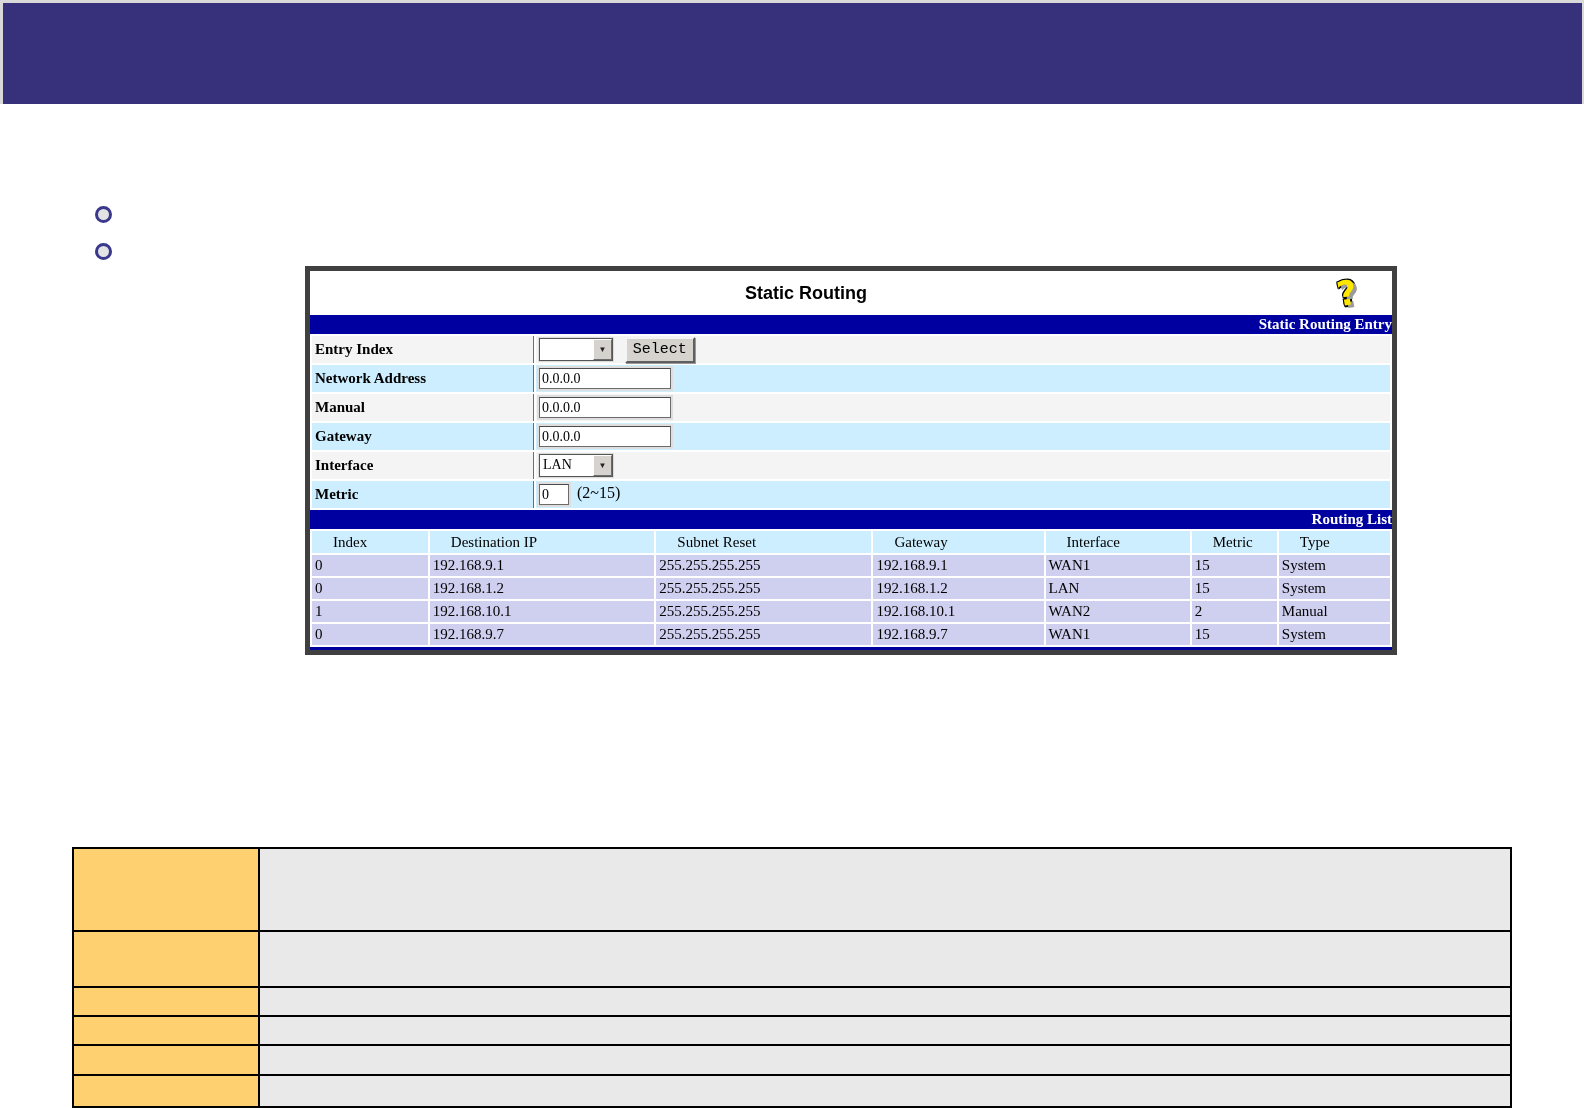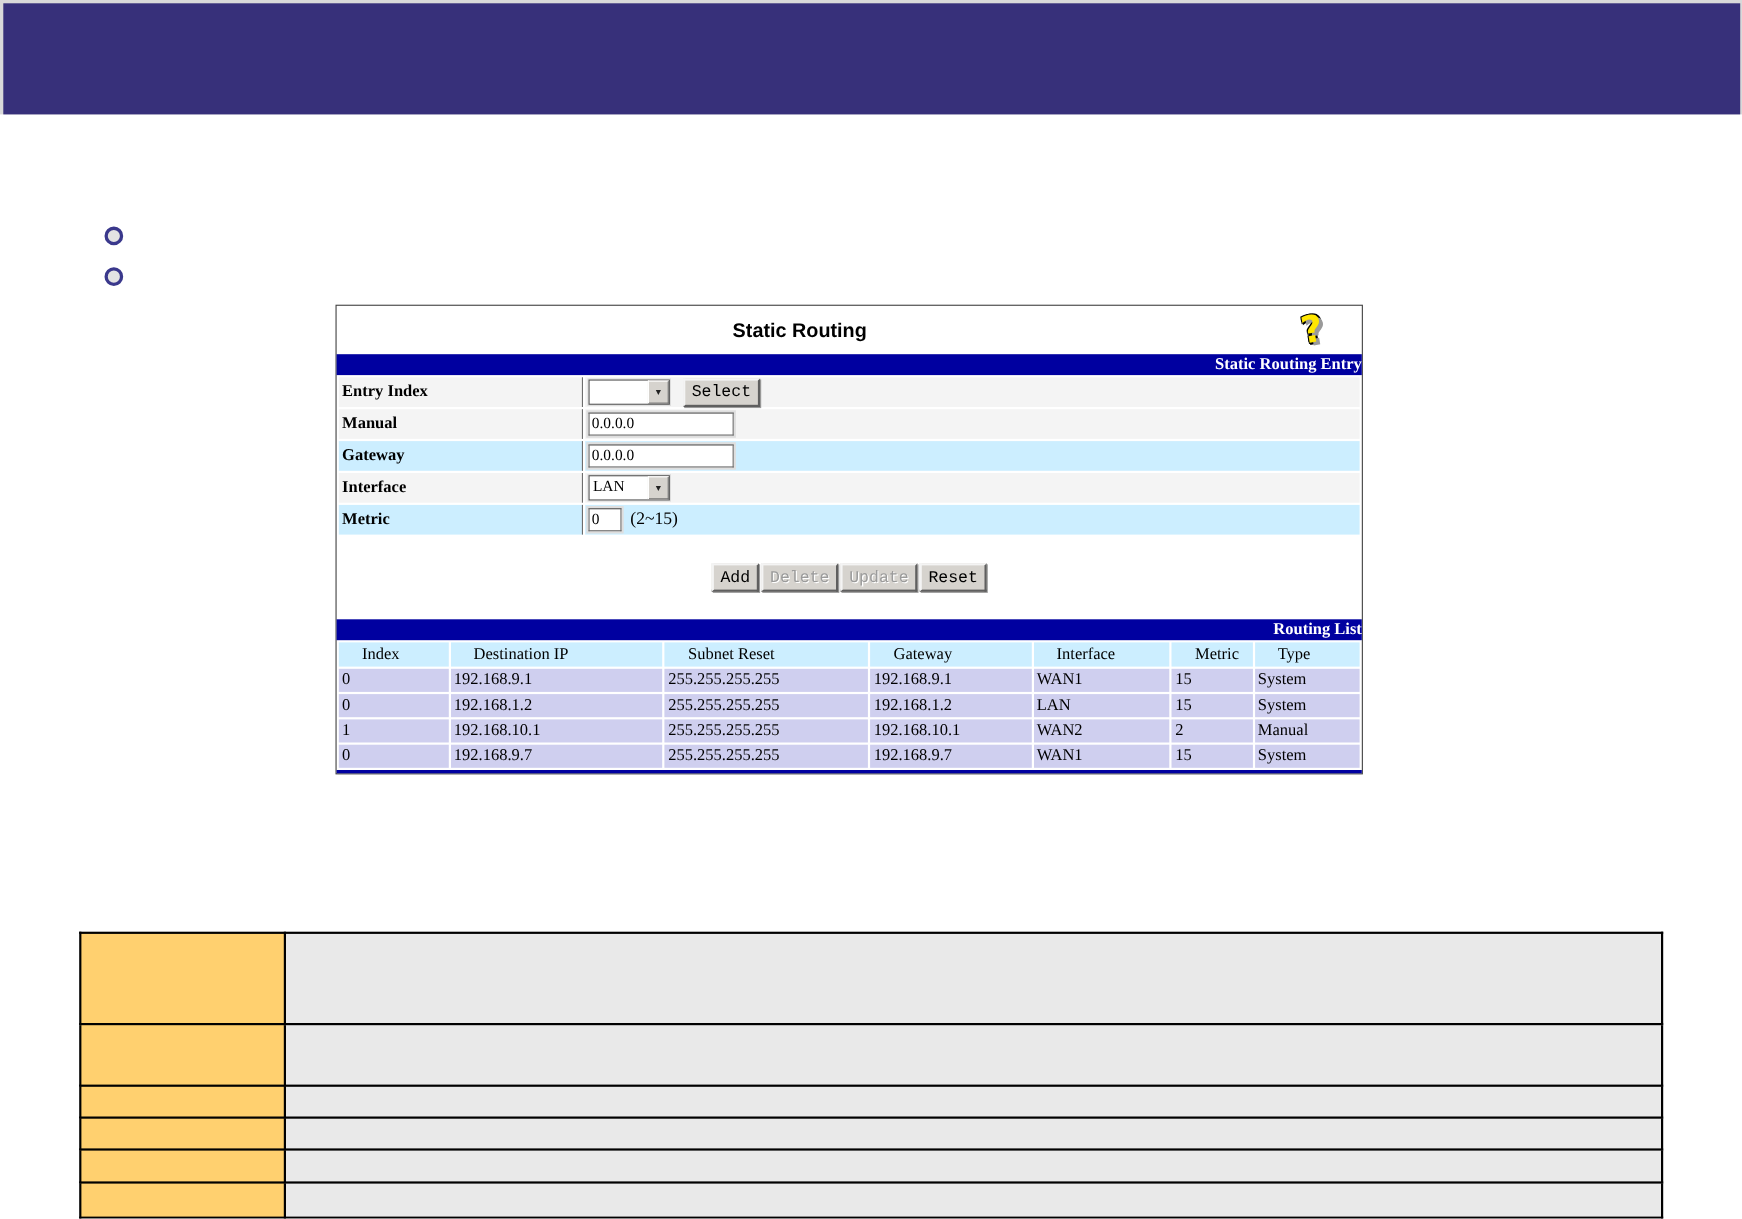--- a/index.html
+++ b/index.html
@@ -9,21 +9,21 @@
   
   .banner-frame{position:absolute;top:0;left:0;width:1584px;height:104px;background:#d9d9d9;}
   .banner{position:absolute;top:3px;left:3px;right:2px;bottom:0;background:#37307A;}
 
   
   .bullet{position:absolute;width:11px;height:11px;border:3px solid #3A388C;border-radius:50%;background:#E3E3E3;}
   .bullet.b1{left:95px;top:206px;}
   .bullet.b2{left:95px;top:243px;}
 
   
-  .panel{position:absolute;left:305px;top:277px;width:934px;background:#ffffff;border:1px solid #404040;box-sizing:border-box;}
+  .panel{position:absolute;left:305px;top:266px;width:1092px;background:#ffffff;border:5px solid #404040;box-sizing:border-box;}
   .panel-title-row{height:44px;display:flex;align-items:center;}
   .panel-title{flex:1;text-align:center;font-family:"Liberation Sans","DejaVu Sans",sans-serif;font-weight:bold;font-size:18px;color:#000;}
   .help-wrap{width:90px;display:flex;justify-content:center;}
   .help-icon{font-family:"DejaVu Sans",sans-serif;font-size:34px;font-weight:bold;color:#FFE600;
     text-shadow:3px 3px 0 #9a9a9a,-1px -1px 0 #000,1px -1px 0 #000,-1px 1px 0 #000,1px 1px 0 #000,0 2px 0 #000,2px 0 0 #000;
     transform:rotate(-10deg);line-height:1;cursor:pointer;}
   .section-bar{height:19px;background:#0000A0;color:#fff;font-weight:bold;font-size:15px;line-height:19px;padding-left:3px;text-align:right;}
 
   table.form-table{width:100%;border-collapse:separate;border-spacing:2px;table-layout:fixed;}
   table.form-table td{height:27px;font-size:15px;padding:0 0 0 3px;vertical-align:middle;}
@@ -88,20 +88,24 @@
           <tr class="row-a">
         <td class="lbl">Entry Index</td>
         <td>
           <span class="combo">
             <span class="combo-field"></span>
             <span class="combo-arrow">▼</span>
           </span>
           <button class="btn95 select-btn">Select</button>
         </td>
       </tr>
+      <tr class="row-b">
+        <td class="lbl">Network Address</td>
+        <td><input class="txt95" value="0.0.0.0" style=""></td>
+      </tr>
       <tr class="row-a">
         <td class="lbl">Manual</td>
         <td><input class="txt95" value="0.0.0.0" style=""></td>
       </tr>
       <tr class="row-b">
         <td class="lbl">Gateway</td>
         <td><input class="txt95" value="0.0.0.0" style=""></td>
       </tr>
       <tr class="row-a">
         <td class="lbl">Interface</td>
@@ -114,23 +118,20 @@
       </tr>
       <tr class="row-b">
         <td class="lbl">Metric</td>
         <td>
           <input class="txt95 small" value="0" style=""><span class="hint">(2~15)</span>
         </td>
       </tr>
     </tbody>
       </table>
 
-    <div class="btn-row">
-      <button class="btn95">Add</button><button class="btn95" disabled="">Delete</button><button class="btn95" disabled="">Update</button><button class="btn95">Reset</button>
-    </div>
 
     <div class="section-bar">Routing List</div>
 
     <table class="routing-table">
       <colgroup>
         <col style="width:98px">
           <col style="width:190px">
           <col style="width:182px">
           <col style="width:144px">
         <col style="width:122px">

